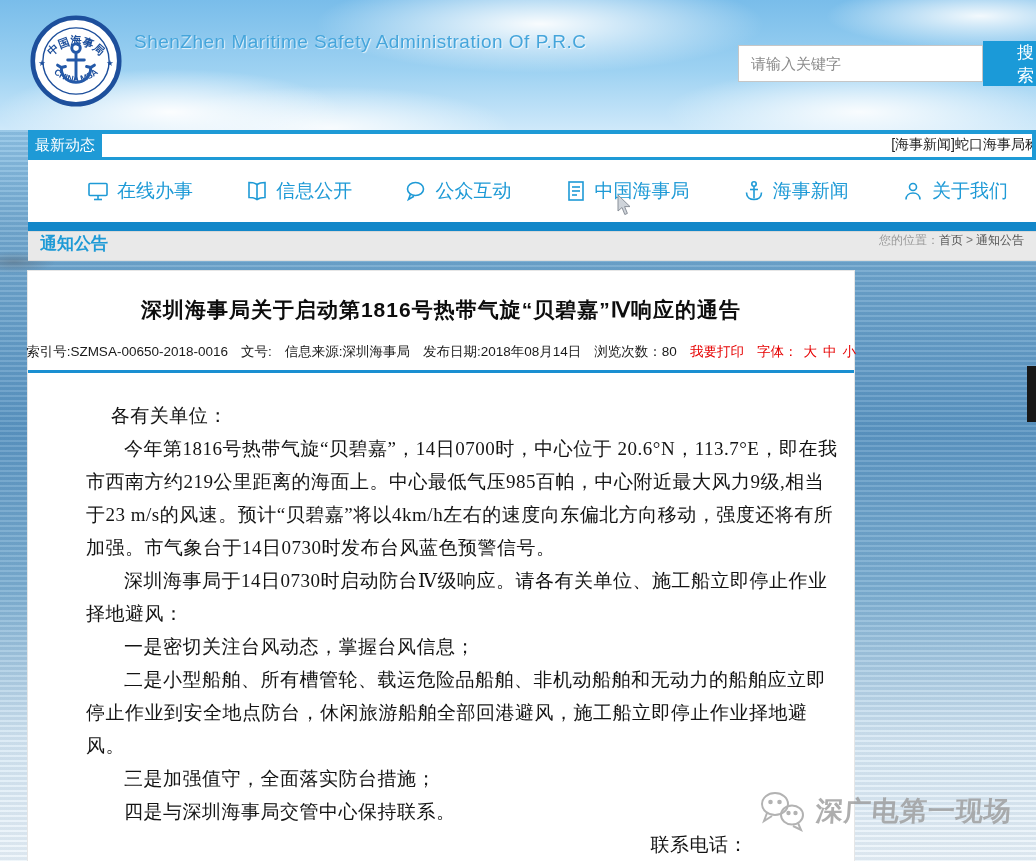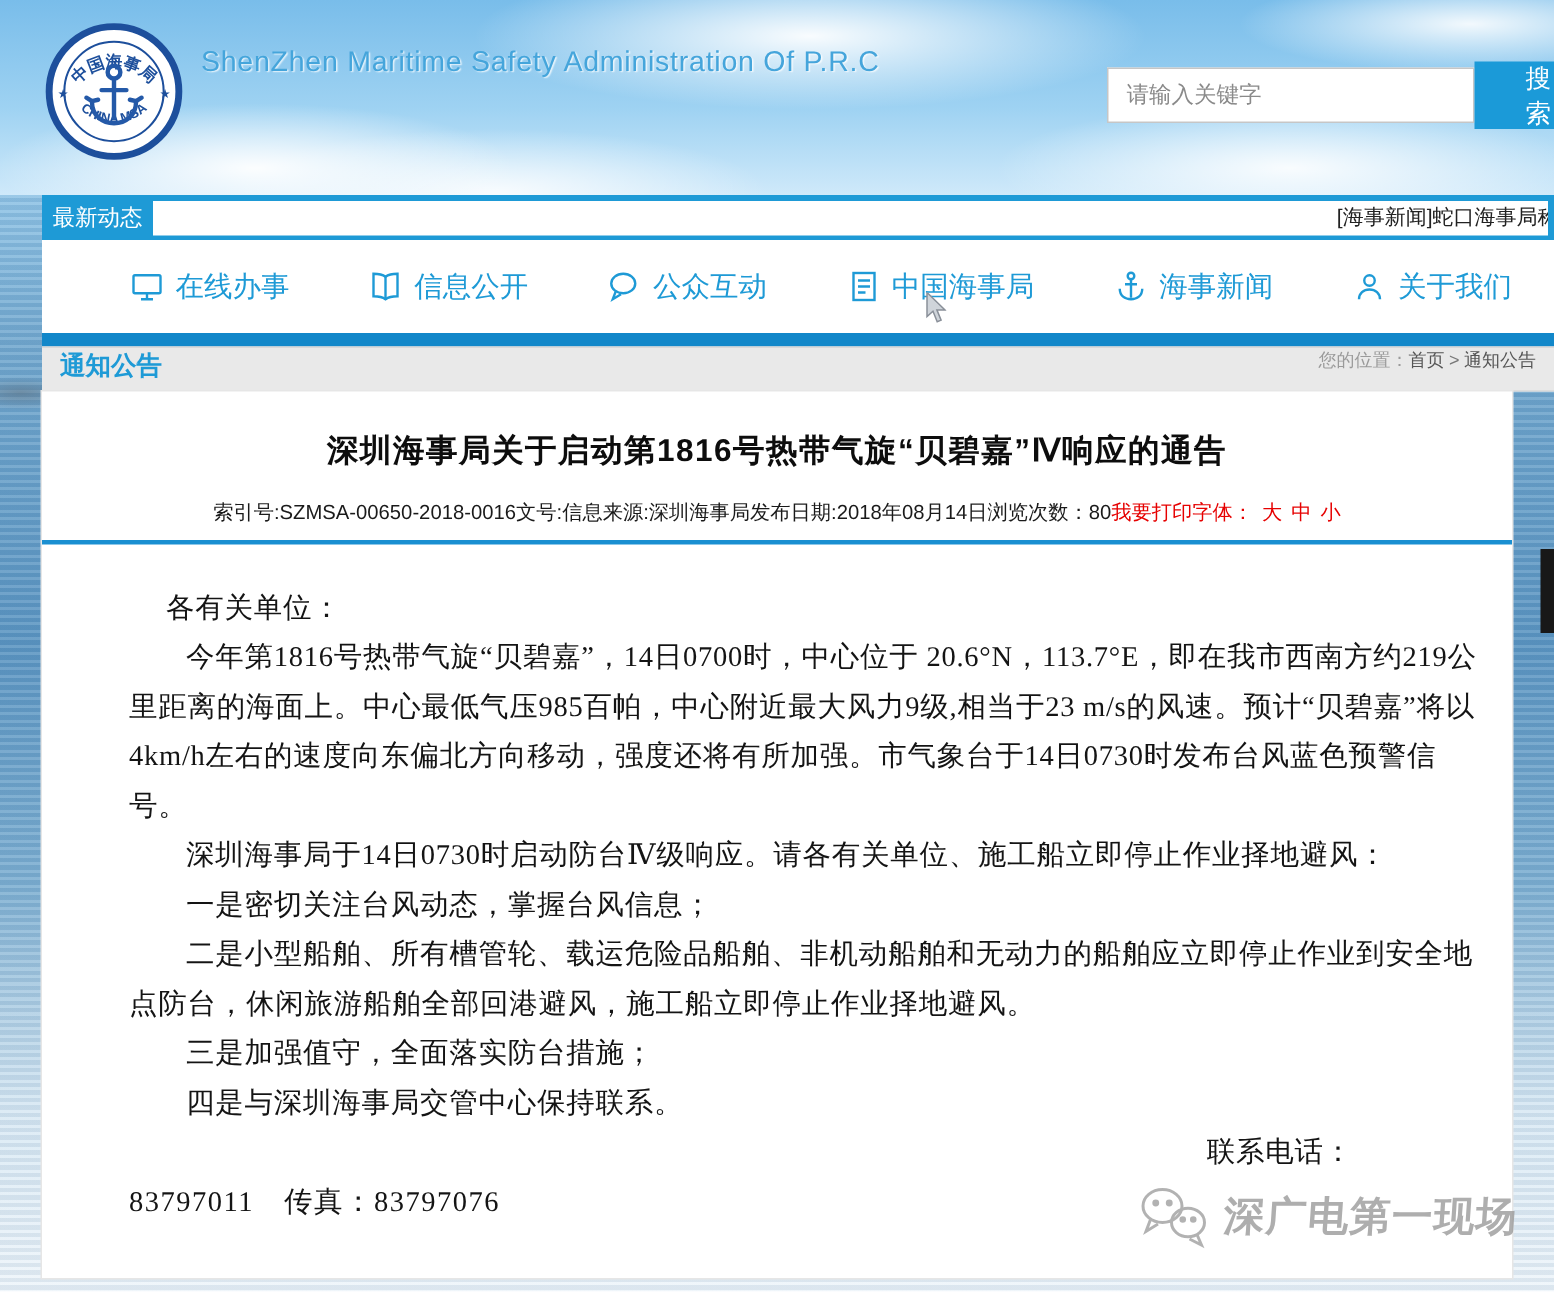--- a/index.html
+++ b/index.html
@@ -57,25 +57,25 @@
   .section-bar { position:absolute; top:231px; left:28px; right:0; height:30px; background:#e9e9e9;
     border-top:1px solid #d8d8d8; border-bottom:1px solid #dcdcdc;
     display:flex; align-items:flex-start; justify-content:space-between; padding:0 12px; }
   .section-title { color:#1e9ad6; font-size:17px; font-weight:bold; }
   .breadcrumb { font-size:12px; color:#9a9a9a; }
   .breadcrumb .crumb { color:#555; cursor:pointer; }
   .breadcrumb .sep { color:#777; margin:0 3px; }
   .breadcrumb .cur { color:#555; }
 
   
-  .article { position:absolute; top:261px; left:28px; width:980px; height:591px; background:#fff;
+  .article { position:absolute; top:271px; left:28px; width:826px; height:591px; background:#fff;
     box-shadow:0 0 0 1px #e6e6e6; }
   .article-title { margin:25px 24px 0; text-align:center; font-size:21px; font-weight:bold;
     color:#0d0d0d; letter-spacing:1px; }
-  .meta { margin-top:19px; display:flex; justify-content:center; align-items:baseline; 
+  .meta { margin-top:19px; display:flex; justify-content:center; align-items:baseline; gap:13px;
     font-size:13.5px; color:#1a1a1a; white-space:nowrap; }
   .meta .red { color:#e60000; }
   .meta .font-sizes span { margin-left:6px; cursor:pointer; }
   .meta .printable { cursor:pointer; }
   .rule { margin-top:9px; border:none; border-top:3px solid #1a8fd1; }
   .body { margin-top:26px; padding:0 14px 0 58px;
     font-family:"Liberation Serif","DejaVu Serif",serif;
     font-size:19px; line-height:33px; color:#141414; letter-spacing:.5px; }
   .body p { text-indent:2em; }
   .body p.salutation { text-indent:1.3em; }

